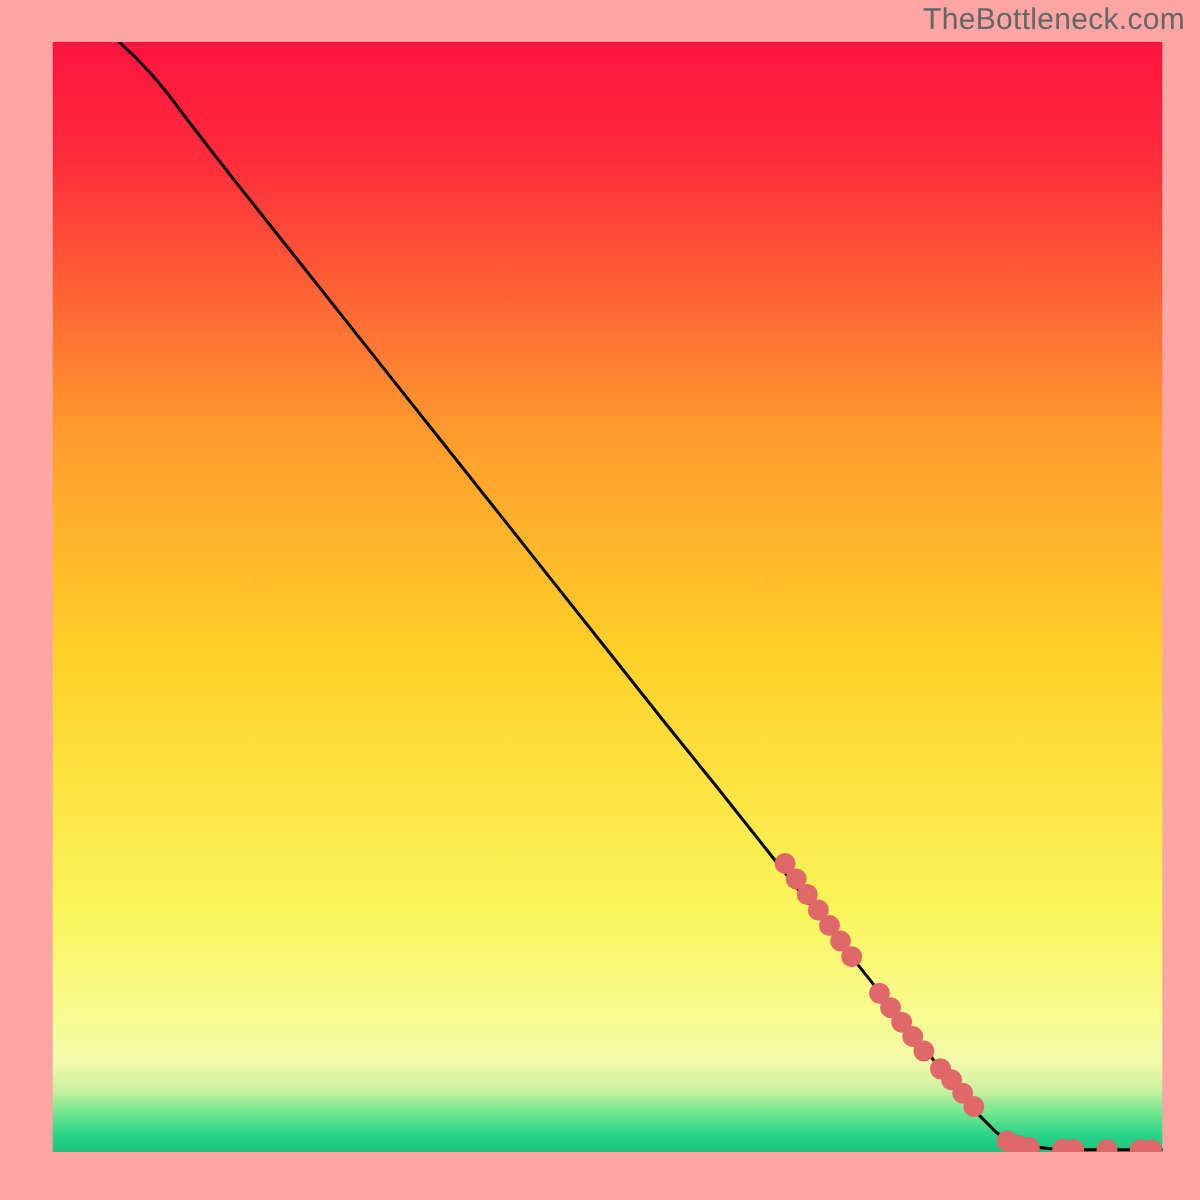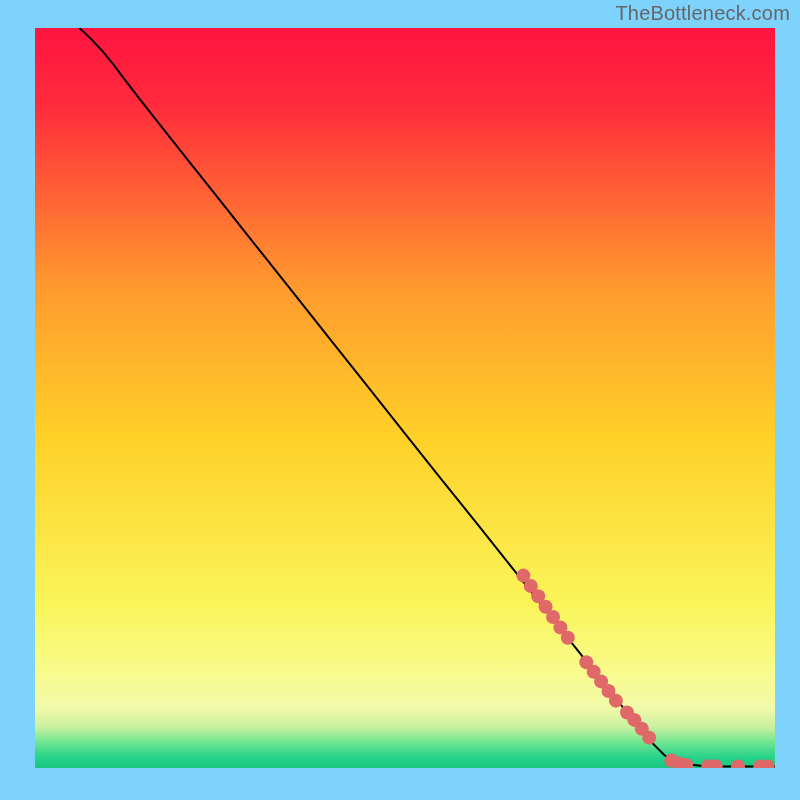--- a/index.html
+++ b/index.html
@@ -8,21 +8,21 @@
     width: 800px;
     height: 800px;
     background: #000;
     overflow: hidden;
     font-family: Arial, Helvetica, sans-serif;
   }
   .frame {
     position: relative;
     width: 800px;
     height: 800px;
-    background: #7dd3fc;
+    background: #fca5a5;
   }
   .watermark {
     position: absolute;
     top: 2px;
     right: 10px;
     color: #666;
     font-size: 20px;
     font-weight: 500;
     letter-spacing: 0.2px;
     user-select: none;

